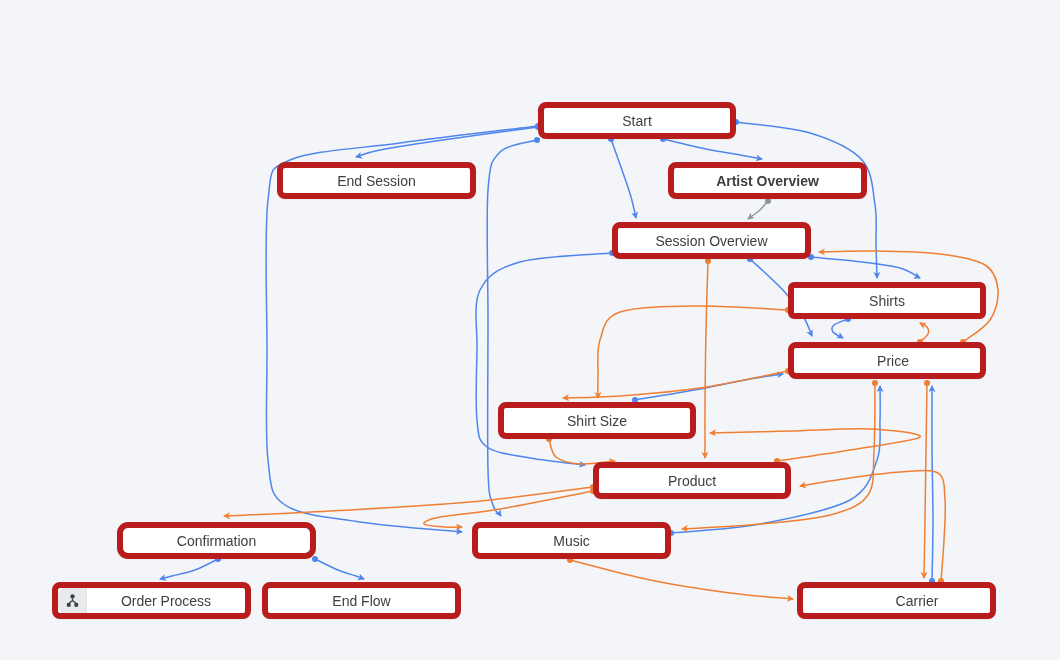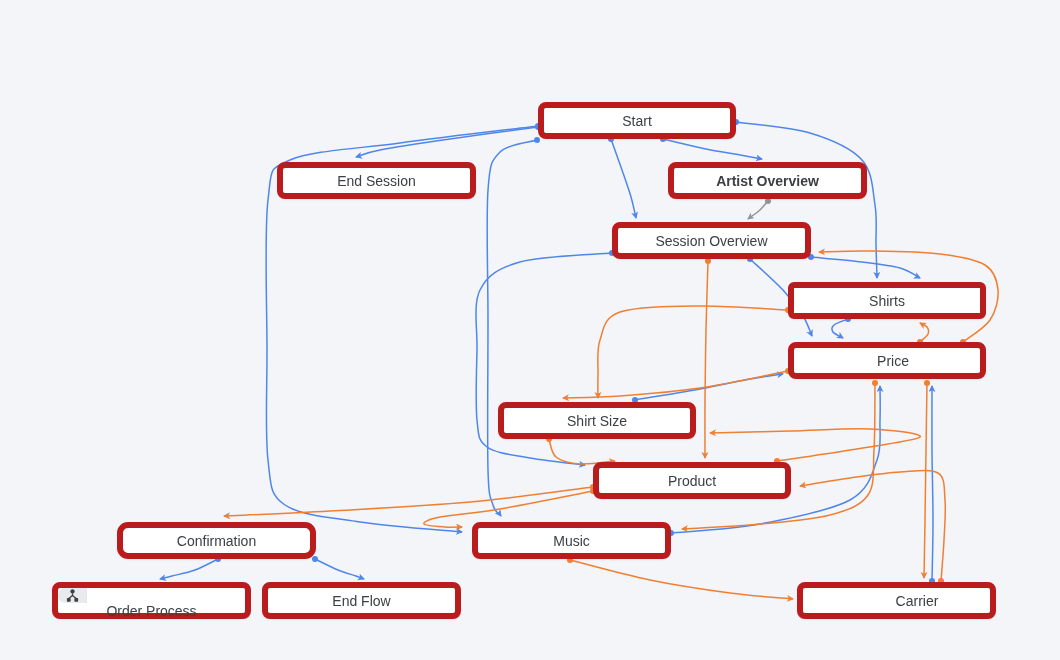--- a/index.html
+++ b/index.html
@@ -126,21 +126,21 @@
       </div>
       <div class="node" style="left: 593px; top: 462px; width: 198px; height: 37px; text-align: right;">
         <span class="label">Product</span>
       </div>
       <div class="node" style="left: 117px; top: 522px; width: 199px; height: 37px; border-radius: 11px;">
         <span class="label">Confirmation</span>
       </div>
       <div class="node" style="left: 472px; top: 522px; width: 199px; height: 37px;">
         <span class="label">Music</span>
       </div>
-      <div class="node" style="left: 52px; top: 582px; width: 199px; height: 37px; flex-direction: column;">
+      <div class="node" style="left: 52px; top: 582px; width: 199px; height: 37px;">
         <span class="iconstrip">
           <svg width="15" height="15" viewBox="0 0 16 16">
             <circle cx="8" cy="3.6" r="2.3" fill="#3c4043"></circle>
             <path d="M8 5.5 L8 8 M8 8 L4 11.2 M8 8 L12 11.2" stroke="#3c4043" stroke-width="1.4" fill="none"></path>
             <rect x="2" y="10.6" width="4" height="4" rx="0.8" fill="#3c4043"></rect>
             <rect x="10" y="10.6" width="4" height="4" rx="0.8" fill="#3c4043"></rect>
           </svg>
         </span>
         <span class="label">Order Process</span>
       </div>

